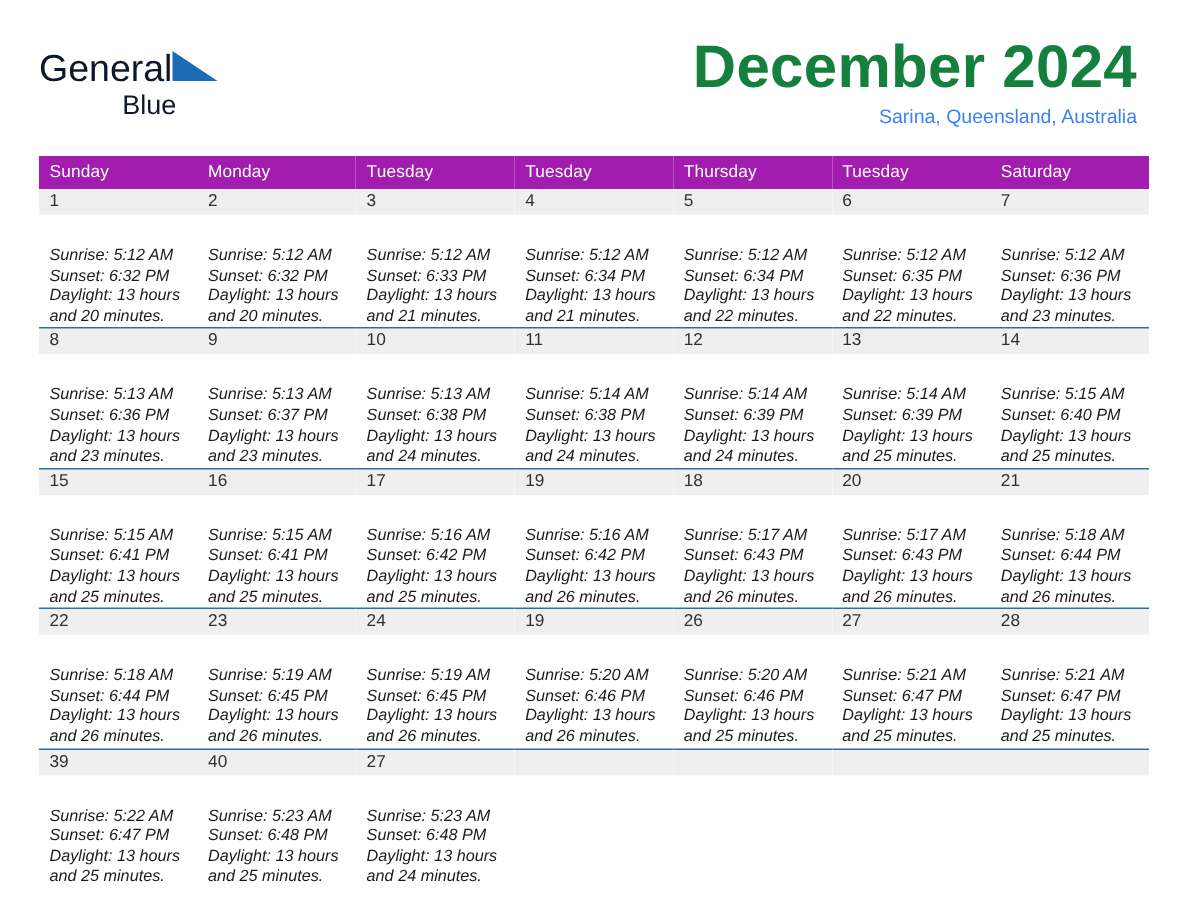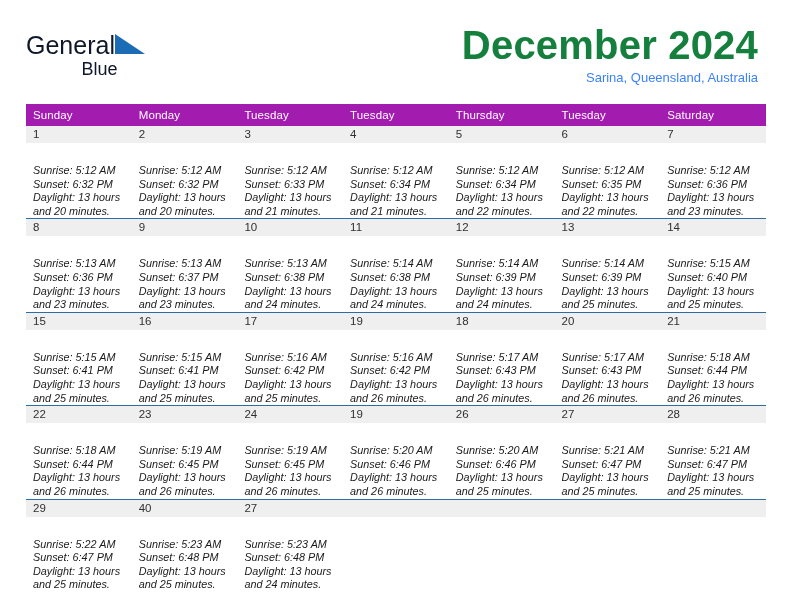--- a/index.html
+++ b/index.html
@@ -426,21 +426,21 @@
               <div class="details">
                 <div>Sunrise: 5:21 AM</div>
                 <div>Sunset: 6:47 PM</div>
                 <div>Daylight: 13 hours</div>
                 <div>and 25 minutes.</div>
               </div>
             </td>
           </tr>
           <tr class="week">
             <td class="daycell">
-              <div class="daynum-band">29</div>
+              <div class="daynum-band">39</div>
               <div class="details">
                 <div>Sunrise: 5:22 AM</div>
                 <div>Sunset: 6:47 PM</div>
                 <div>Daylight: 13 hours</div>
                 <div>and 25 minutes.</div>
               </div>
             </td>
             <td class="daycell">
               <div class="daynum-band">40</div>
               <div class="details">

